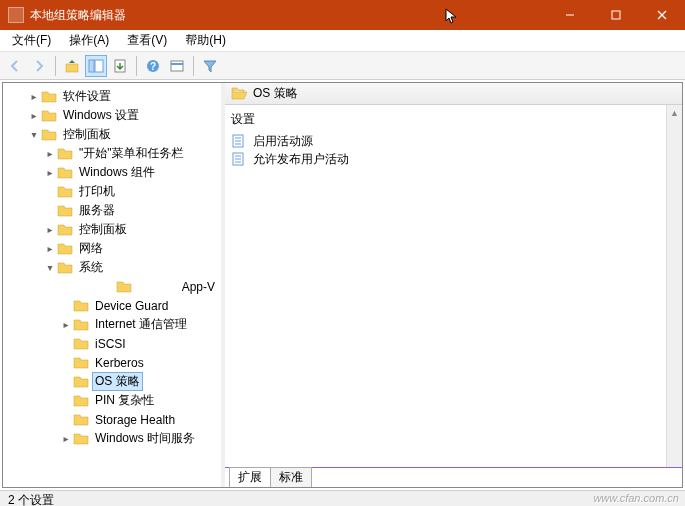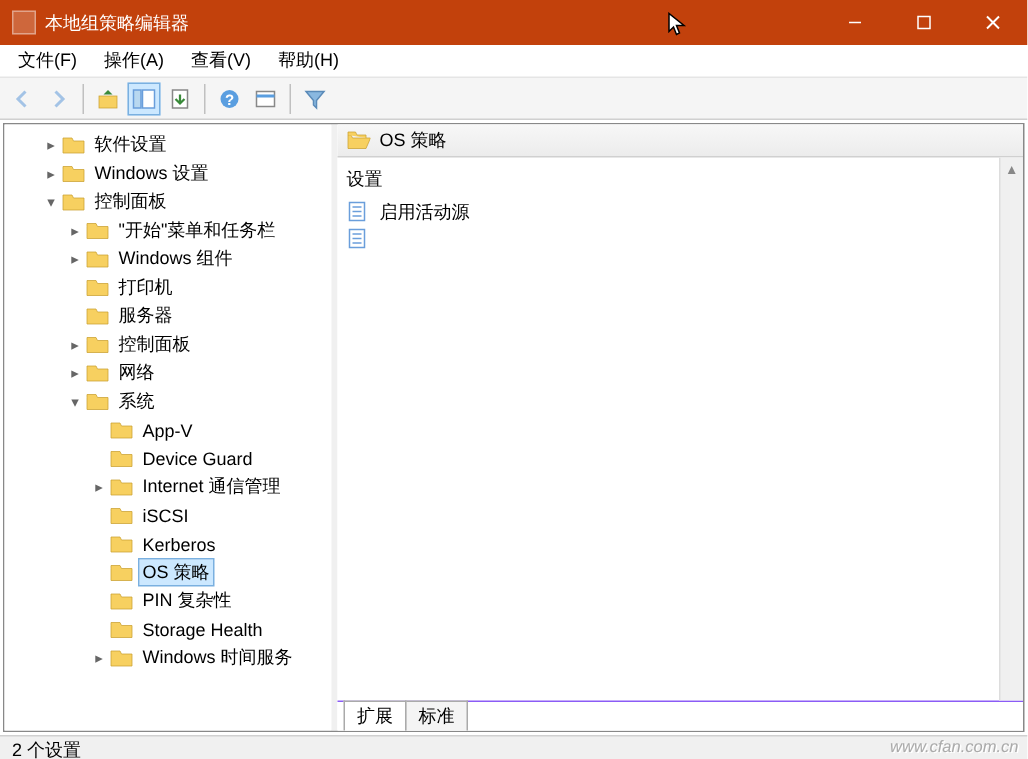--- a/index.html
+++ b/index.html
@@ -212,21 +212,21 @@
         </svg>
         <span class="label">网络</span>
       </div>
       <div class="tree-item" style="padding-left: 40px;">
         <span class="expander">▾</span>
         <svg class="folder" width="16" height="14">
           <path class="folder-svg" d="M1 4 L1 12 L15 12 L15 4 L8 4 L7 2 L1 2 Z"></path>
         </svg>
         <span class="label">系统</span>
       </div>
-      <div class="tree-item" style="padding-left: 56px;">
+      <div class="tree-item" style="padding-left: 56px; justify-content: space-between;">
         <span class="expander blank">▸</span>
         <svg class="folder" width="16" height="14">
           <path class="folder-svg" d="M1 4 L1 12 L15 12 L15 4 L8 4 L7 2 L1 2 Z"></path>
         </svg>
         <span class="label">App-V</span>
       </div>
       <div class="tree-item" style="padding-left: 56px;">
         <span class="expander blank">▸</span>
         <svg class="folder" width="16" height="14">
           <path class="folder-svg" d="M1 4 L1 12 L15 12 L15 4 L8 4 L7 2 L1 2 Z"></path>
@@ -305,20 +305,21 @@
               </svg>
               <span>启用活动源</span>
             </div>
             <div class="setting-row">
               <svg class="setting-icon" width="14" height="14">
                 <rect x="2" y="1" width="10" height="12" class="doc-svg"></rect>
                 <line x1="4" y1="4" x2="10" y2="4" stroke="#6a9edb"></line>
                 <line x1="4" y1="7" x2="10" y2="7" stroke="#6a9edb"></line>
                 <line x1="4" y1="10" x2="10" y2="10" stroke="#6a9edb"></line>
               </svg>
+              <span>允许发布用户活动</span>
             </div>
           </div>
       </div>
     </div>
     <div class="right-scrollbar">
       <div class="arrow">▲</div>
     </div>
     <div class="tabs-row">
       <div class="tab active">扩展</div>
       <div class="tab">标准</div>

